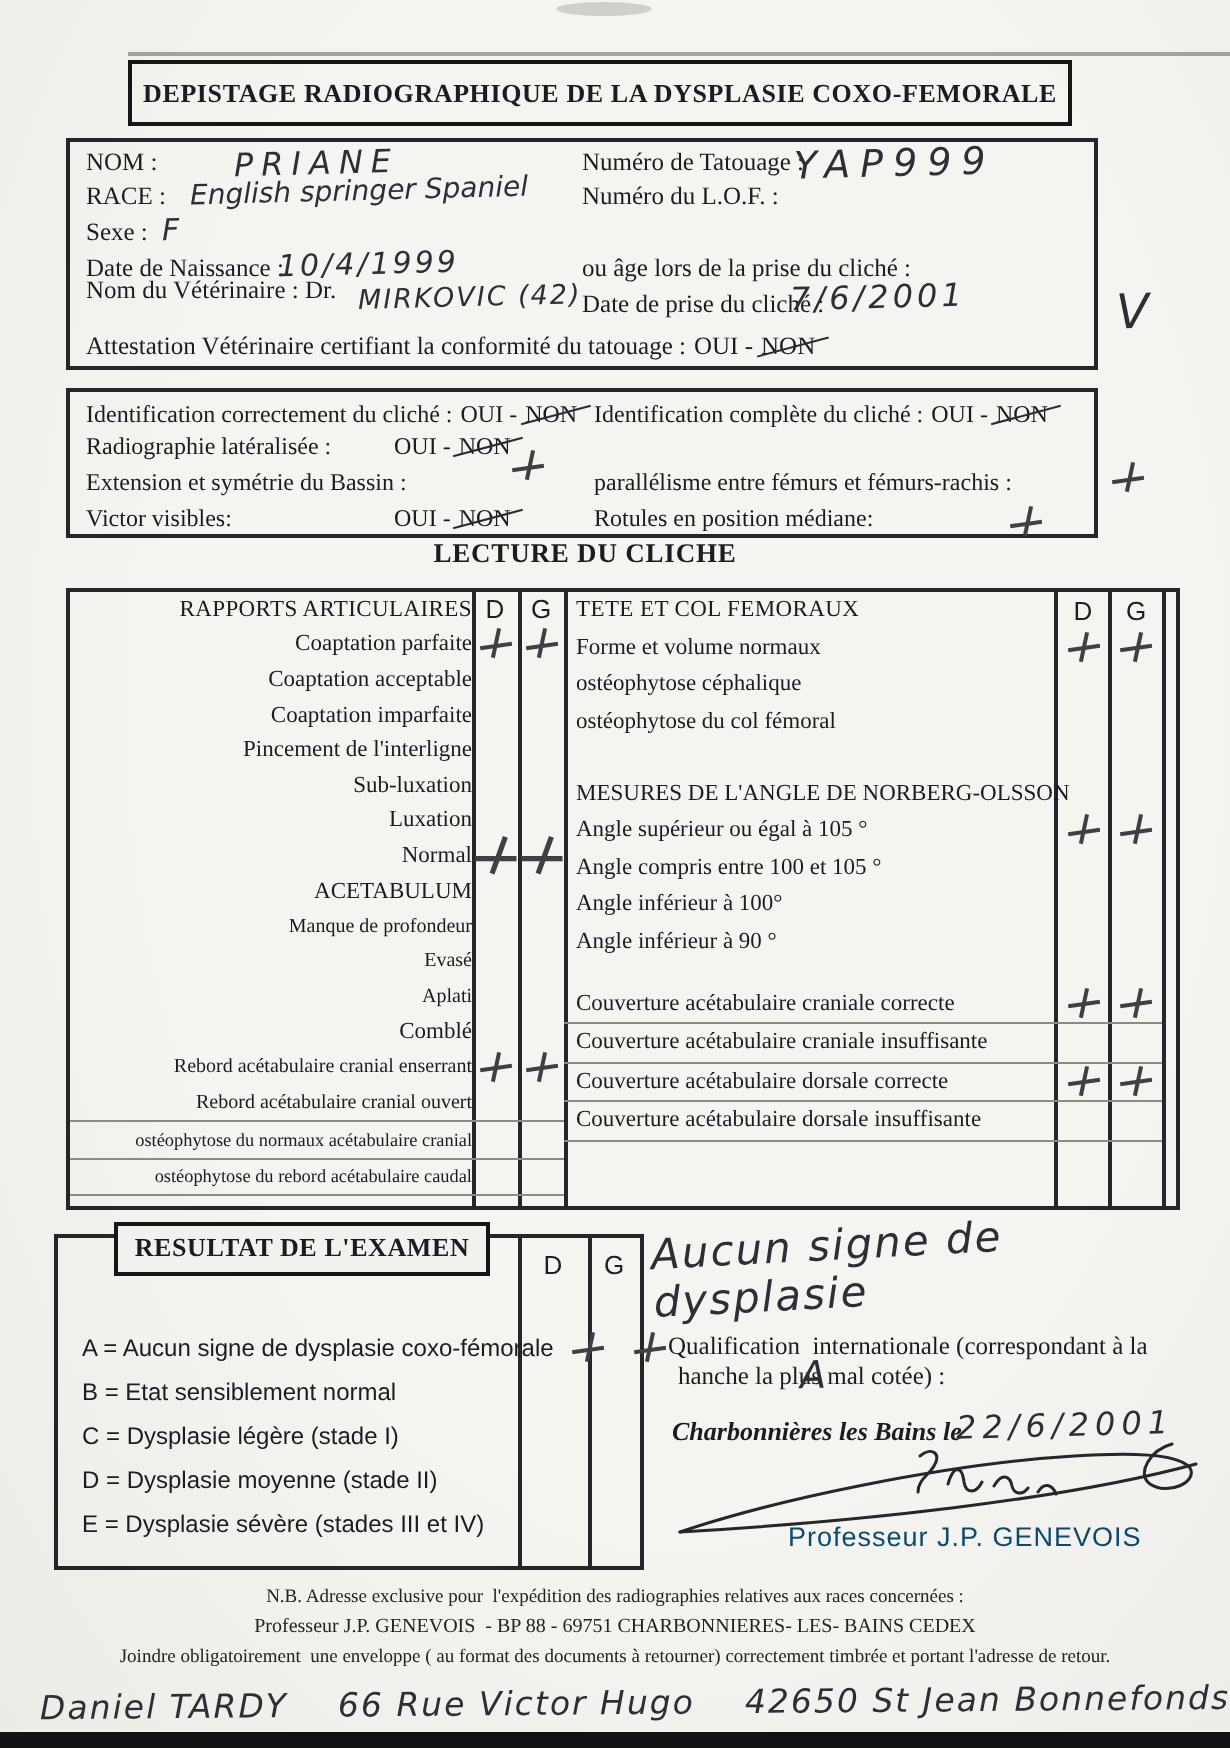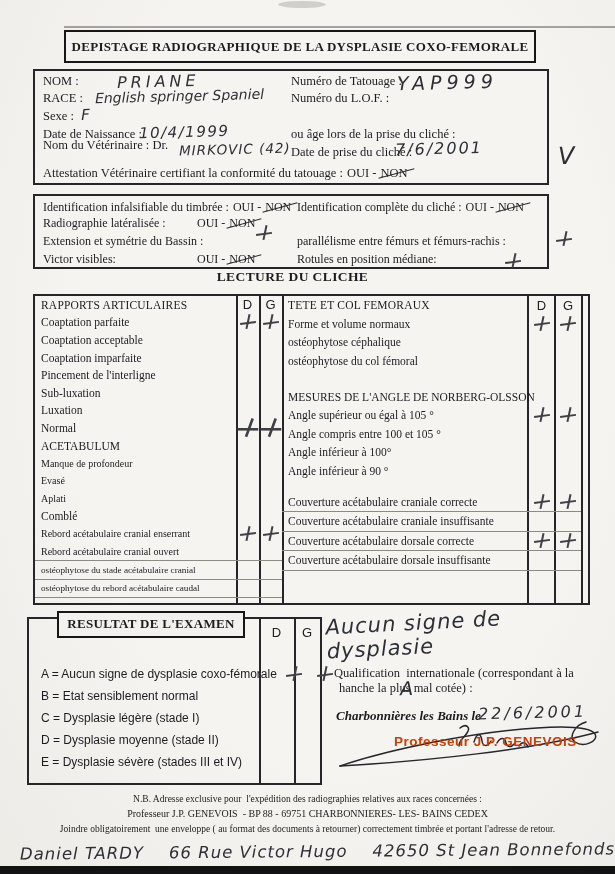--- a/index.html
+++ b/index.html
@@ -35,21 +35,21 @@
   .tiny .lbl{font-size:9.2px;}
   .colhead .lbl{letter-spacing:.2px;}
   .gap-top{margin-top:17px;}
   .gap-top2{margin-top:12px;}
   .sep-top{border-top:1px solid #8d8a84;}
   .sep-bottom{border-bottom:1px solid #8d8a84;}
   .cell{display:flex;justify-content:center;align-items:center;flex:none;}
   #lect-left-rows{position:absolute;left:0;top:0;width:247px;}
   #lect-left-rows .trow{height:17.6px;}
   #lect-left-rows .cell{width:23px;}
-  #lect-left-rows .lbl{max-width:201px;}
+  #lect-left-rows .lbl{max-width:201px;text-align:right;}
   #lect-right-rows{position:absolute;left:247px;top:0;width:299px;}
   #lect-right-rows .trow{height:18.6px;}
   #lect-right-rows .cell{width:27px;}
   #lect-right-rows .cell:last-child{width:26px;}
   .dgtxt{font-family:"Liberation Sans",sans-serif;font-size:13px;color:#202024;}
   
   #result-rows{position:absolute;left:0;top:44px;right:0;}
   #result-rows .trow{height:22px;}
   #result-rows .lbl{font-family:"Liberation Sans",sans-serif;font-size:12px;padding-left:12px;white-space:nowrap;}
   #result-rows .cell{width:35px;}
@@ -88,21 +88,21 @@
     <span class="abs" style="left:8px;top:67px;">Nom du Vétérinaire : Dr.</span>
     <span class="abs hw" style="left:144px;top:70px;font-size:13.5px;letter-spacing:1px;">MIRKOVIC (42)</span>
     <span class="abs" style="left:256px;top:74px;">Date de prise du cliché :</span>
     <span class="abs hw" style="left:360px;top:68px;font-size:16px;letter-spacing:2px;">7/6/2001</span>
 
     <span class="abs group" style="left:8px;top:95px;"><span>Attestation Vétérinaire certifiant la conformité du tatouage :</span><span class="oui">OUI -</span><span class="non">NON</span></span>
   </div>
   <span class="abs hw" style="left:558px;top:142px;font-size:24px;">V</span>
 
   <div class="frame" style="left:33px;top:194px;width:512px;height:71px;font-size:12px;">
-    <span class="abs group" style="left:8px;top:4px;"><span>Identification infalsifiable du timbrée :</span><span class="oui">OUI -</span><span class="non">NON</span></span>
+    <span class="abs group" style="left:8px;top:4px;"><span>Identification correctement du cliché :</span><span class="oui">OUI -</span><span class="non">NON</span></span>
     <span class="abs group" style="left:262px;top:4px;"><span>Identification complète du cliché :</span><span class="oui">OUI -</span><span class="non">NON</span></span>
 
     <span class="abs" style="left:8px;top:20px;">Radiographie latéralisée :</span>
     <span class="abs group" style="left:162px;top:20px;"><span>OUI -</span><span class="non">NON</span></span>
 
     <span class="abs" style="left:8px;top:38px;">Extension et symétrie du Bassin :</span>
     <span class="tick abs" style="left:222px;top:30px;"></span>
     <span class="abs" style="left:262px;top:38px;">parallélisme entre fémurs et fémurs-rachis :</span>
     <span class="tick abs" style="left:505px;top:36px;"></span>
 
@@ -207,21 +207,21 @@
           <span class="cell">
             <span class="tick"></span>
           </span>
         </div>
         <div class="trow small">
           <span class="lbl">Rebord acétabulaire cranial ouvert</span>
           <span class="cell"></span>
           <span class="cell"></span>
         </div>
         <div class="trow tiny sep-top">
-          <span class="lbl">ostéophytose du stade acétabulaire cranial</span>
+          <span class="lbl">ostéophytose du normaux acétabulaire cranial</span>
           <span class="cell"></span>
           <span class="cell"></span>
         </div>
         <div class="trow tiny sep-top sep-bottom">
           <span class="lbl">ostéophytose du rebord acétabulaire caudal</span>
           <span class="cell"></span>
           <span class="cell"></span>
         </div>
       </div>
     <div id="lect-right-rows">
@@ -360,20 +360,20 @@
   <span class="abs hw" style="left:478px;top:703px;font-size:16px;letter-spacing:3px;">22/6/2001</span>
 
   <svg class="abs" style="left:332px;top:718px;" width="276" height="58" viewBox="0 0 276 58">
     <g fill="none" stroke="#26262b" stroke-width="1.5" stroke-linecap="round">
       <path d="M8 48 C 55 32, 140 14, 205 10 C 235 8, 258 9, 263 16 C 267 23, 252 30, 243 24 C 236 19, 243 7, 254 4"></path>
       <path d="M8 48 C 95 43, 200 32, 266 14"></path>
       <path d="M142 24 c 3 -10 7 -9 8 -1 c 1 6 6 6 9 0 m 6 2 c 4 -7 8 -5 9 0 c 1 4 5 5 8 1 m 5 2 c 3 -5 7 -4 9 1"></path>
       <path d="M128 10 c 6 -5 11 -1 7 5 c -3 5 -8 7 -8 13"></path>
     </g>
   </svg>
-  <span class="abs sans" style="left:394px;top:734px;font-size:13.5px;font-weight:bold;letter-spacing:.5px;color:#c2410c;">Professeur J.P. GENEVOIS</span>
+  <span class="abs sans" style="left:394px;top:761px;font-size:13.5px;font-weight:normal;letter-spacing:.5px;color:#0c4a6e;">Professeur J.P. GENEVOIS</span>
 
   <div class="nb pre" style="top:794px;font-size:9.5px;">N.B. Adresse exclusive pour  l'expédition des radiographies relatives aux races concernées :</div>
   <div class="nb pre" style="top:808px;font-size:10px;">Professeur J.P. GENEVOIS  - BP 88 - 69751 CHARBONNIERES- LES- BAINS CEDEX</div>
   <div class="nb pre" style="top:824px;font-size:9.5px;">Joindre obligatoirement  une enveloppe ( au format des documents à retourner) correctement timbrée et portant l'adresse de retour.</div>
 
   <span class="abs hw pre" style="left:20px;top:842px;font-size:16.5px;letter-spacing:1px;transform:rotate(-.5deg);">Daniel TARDY    66 Rue Victor Hugo    42650 St Jean Bonnefonds</span>
 </div>
 
 </body></html>

